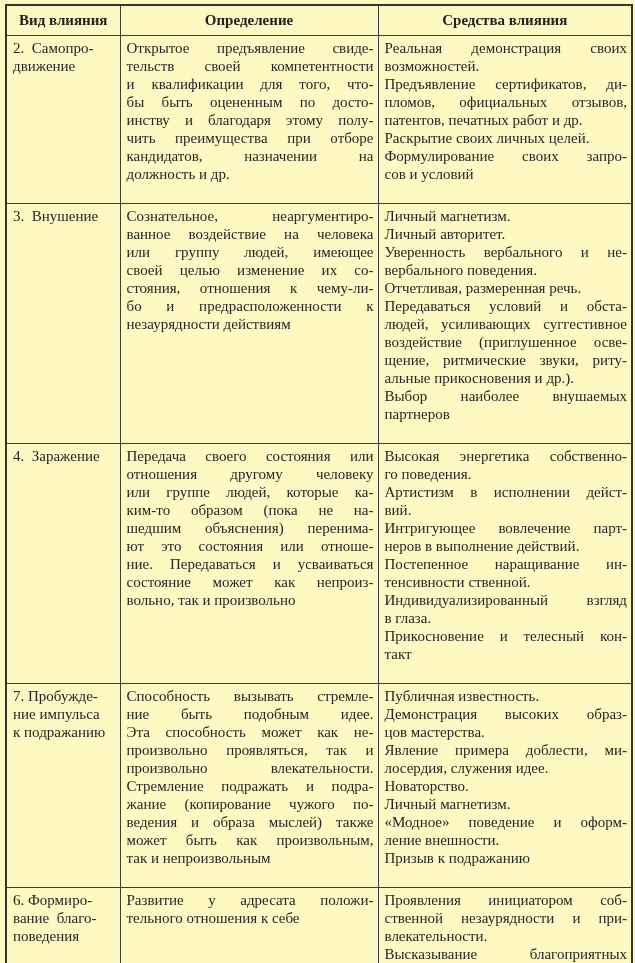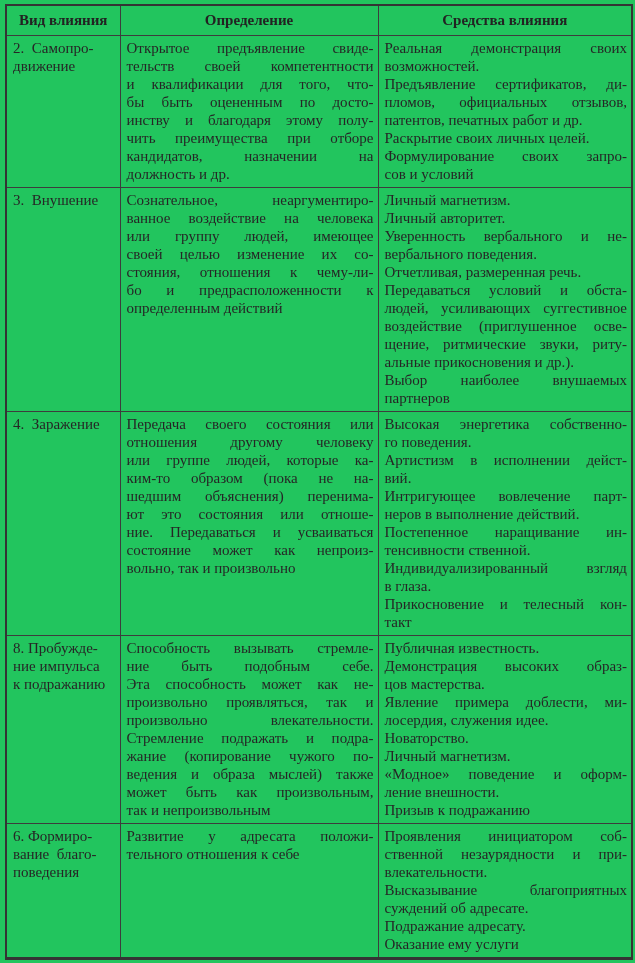--- a/index.html
+++ b/index.html
@@ -5,21 +5,21 @@
   html, body {
     margin: 0;
     padding: 0;
     background: #eceae6;
   }
   .page {
     position: relative;
     width: 635px;
     height: 963px;
     box-sizing: border-box;
-    background: #22c55e;
+    background: #fef9c3;
     padding: 4px 4px 0 5px;
     font-family: "Liberation Serif", "DejaVu Serif", serif;
     color: #262626;
     overflow: hidden;
   }
   table.influence {
     width: 626px;
     border-collapse: collapse;
     table-layout: fixed;
     border: 2px solid #343434;
@@ -36,21 +36,21 @@
     font-size: 15px;
     font-weight: bold;
     text-align: center;
     padding: 6px 2px 7px 2px;
     line-height: 16px;
     color: #222;
   }
   table.influence td {
     font-size: 15px;
     line-height: 18px;
-    padding: 3px 4px 4px 6px;
+    padding: 3px 4px 20px 6px;
   }
   td.c1 { padding-left: 5px; padding-right: 3px; }
   .line {
     text-align: left;
     min-height: 18px;
   }
   .jl {
     text-align: justify;
     text-align-last: justify;
   }
@@ -106,21 +106,21 @@
           <td class="c1">
             <div class="line">3.  Внушение</div>
           </td>
           <td class="c2">
             <div class="line jl">Сознательное, неаргументиро-</div>
             <div class="line jl">ванное воздействие на человека</div>
             <div class="line jl">или группу людей, имеющее</div>
             <div class="line jl">своей целью изменение их со-</div>
             <div class="line jl">стояния, отношения к чему-ли-</div>
             <div class="line jl">бо и предрасположенности к</div>
-            <div class="line">определенным действий</div>
+            <div class="line">незаурядности действиям</div>
           </td>
           <td class="c3">
             <div class="line">Личный магнетизм.</div>
             <div class="line">Личный авторитет.</div>
             <div class="line jl">Уверенность вербального и не-</div>
             <div class="line">вербального поведения.</div>
             <div class="line">Отчетливая, размеренная речь.</div>
             <div class="line jl">Передаваться условий и обста-</div>
             <div class="line jl">людей, усиливающих суггестивное</div>
             <div class="line jl">воздействие (приглушенное осве-</div>
@@ -155,27 +155,27 @@
             <div class="line jl">Постепенное наращивание ин-</div>
             <div class="line">тенсивности ственной.</div>
             <div class="line jl">Индивидуализированный взгляд</div>
             <div class="line">в глаза.</div>
             <div class="line jl">Прикосновение и телесный кон-</div>
             <div class="line">такт</div>
           </td>
         </tr>
         <tr>
           <td class="c1">
-            <div class="line">8. Пробужде-</div>
+            <div class="line">7. Пробужде-</div>
             <div class="line">ние импульса</div>
             <div class="line">к подражанию</div>
           </td>
           <td class="c2">
             <div class="line jl">Способность вызывать стремле-</div>
-            <div class="line jl">ние быть подобным себе.</div>
+            <div class="line jl">ние быть подобным идее.</div>
             <div class="line jl">Эта способность может как не-</div>
             <div class="line jl">произвольно проявляться, так и</div>
             <div class="line jl">произвольно влекательности.</div>
             <div class="line jl">Стремление подражать и подра-</div>
             <div class="line jl">жание (копирование чужого по-</div>
             <div class="line jl">ведения и образа мыслей) также</div>
             <div class="line jl">может быть как произвольным,</div>
             <div class="line">так и непроизвольным</div>
           </td>
           <td class="c3">

